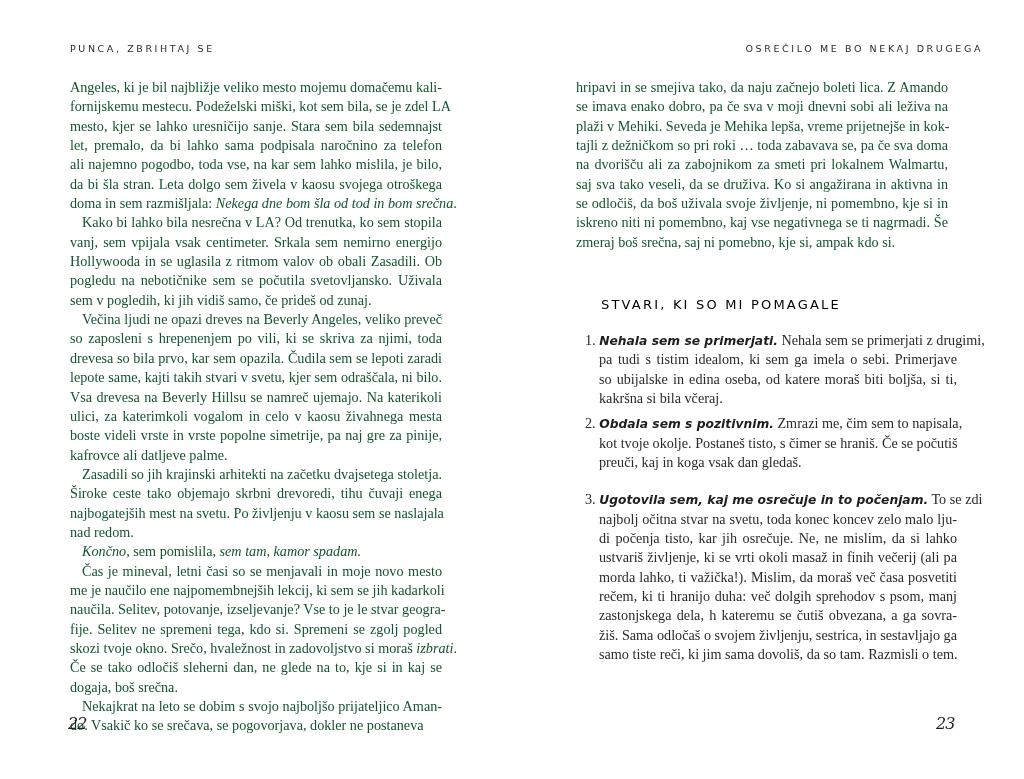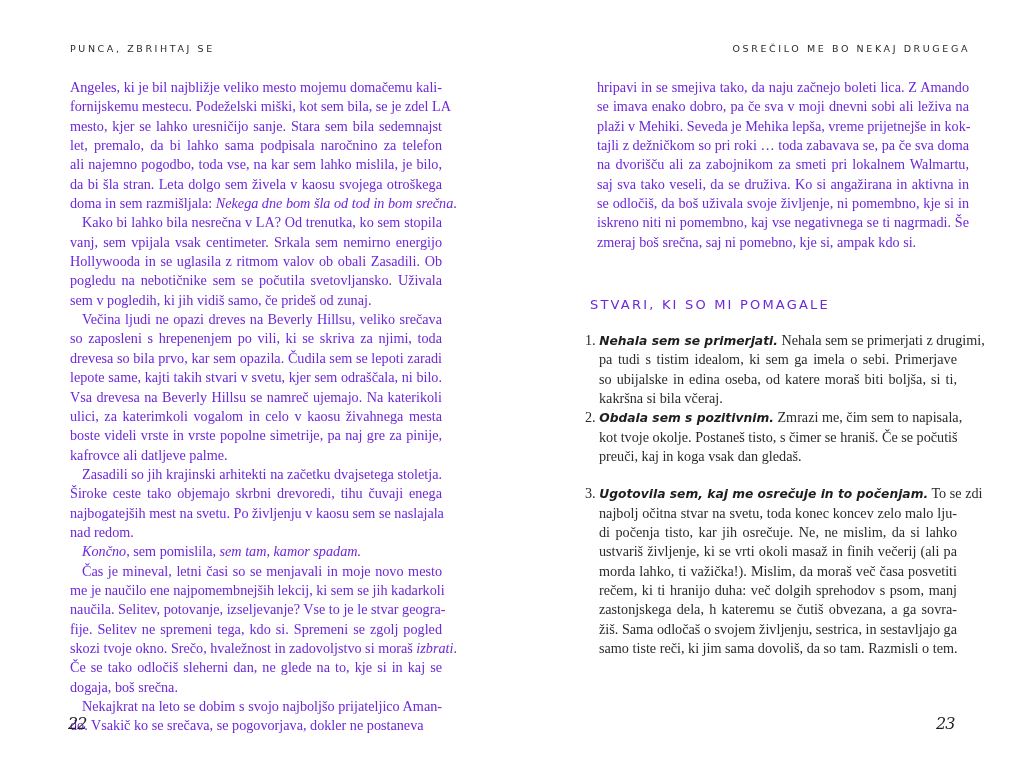--- a/index.html
+++ b/index.html
@@ -9,34 +9,34 @@
   }
   .page { position: absolute; top: 0; height: 779px; width: 512px; }
   .page.left { left: 0; }
   .page.right { left: 512px; }
   .running-head {
     position: absolute; top: 43px;
     font-family: "DejaVu Sans", sans-serif; font-size: 9.5px; letter-spacing: 2.6px;
     color: #2b2b2b; font-weight: normal; white-space: nowrap;
   }
   .left .running-head { left: 70px; }
-  .right .running-head { right: 54px; text-align: center; }
+  .right .running-head { right: 41px; text-align: center; }
   .body {
     position: absolute; font-family: "Liberation Serif", "DejaVu Serif", serif;
-    font-size: 14.2px; line-height: 19.35px; color: #6d28d9;
+    font-size: 14.2px; line-height: 19.35px; color: #14532d;
   }
   .left .body { left: 70px; top: 78px; width: 372px; }
-  .right .body { left: 85px; top: 78px; width: 372px; }
+  .right .body { left: 64px; top: 78px; width: 372px; }
   .line { display: block; white-space: nowrap; text-align: justify; text-align-last: justify; height: 19.35px; }
   .line.last { text-align-last: left; }
   .line.indent { padding-left: 12px; }
   .it { font-style: italic; margin-top: 16px; }
   .section-head {
-    position: absolute; left: 78px; top: 297px;
-    font-family: "DejaVu Sans", sans-serif; font-size: 13px; letter-spacing: 2.2px; color: #6d28d9;
+    position: absolute; left: 89px; top: 297px;
+    font-family: "DejaVu Sans", sans-serif; font-size: 13px; letter-spacing: 2.2px; color: #000000;
     white-space: nowrap;
     text-align: center;
   }
   .list { position: absolute; left: 73px; width: 372px; font-family: "Liberation Serif", "DejaVu Serif", serif; font-size: 14.2px; line-height: 19.35px; color: #2a2a2a; }
   .list .line { padding-left: 14px; }
   .list .line.first { padding-left: 0; }
   .num { display: inline; }
   .lead { font-family: "DejaVu Sans", sans-serif; font-style: italic; font-weight: bold; font-size: 12.3px; color: #1e1e1e; }
   .folio {
     position: absolute; top: 714px; font-family: "DejaVu Serif", serif; font-style: italic;
@@ -56,21 +56,21 @@
       <span class="line">mesto, kjer se lahko uresničijo sanje. Stara sem bila sedemnajst</span>
       <span class="line">let, premalo, da bi lahko sama podpisala naročnino za telefon</span>
       <span class="line">ali najemno pogodbo, toda vse, na kar sem lahko mislila, je bilo,</span>
       <span class="line">da bi šla stran. Leta dolgo sem živela v kaosu svojega otroškega</span>
       <span class="line last">doma in sem razmišljala: <span class="it">Nekega dne bom šla od tod in bom srečna</span>.</span>
       <span class="line indent">Kako bi lahko bila nesrečna v LA? Od trenutka, ko sem stopila</span>
       <span class="line">vanj, sem vpijala vsak centimeter. Srkala sem nemirno energijo</span>
       <span class="line">Hollywooda in se uglasila z ritmom valov ob obali Zasadili. Ob</span>
       <span class="line">pogledu na nebotičnike sem se počutila svetovljansko. Uživala</span>
       <span class="line last">sem v pogledih, ki jih vidiš samo, če prideš od zunaj.</span>
-      <span class="line indent">Večina ljudi ne opazi dreves na Beverly Hillsu, veliko srečava</span>
+      <span class="line indent">Večina ljudi ne opazi dreves na Beverly Angeles, veliko preveč</span>
       <span class="line">so zaposleni s hrepenenjem po vili, ki se skriva za njimi, toda</span>
       <span class="line">drevesa so bila prvo, kar sem opazila. Čudila sem se lepoti zaradi</span>
       <span class="line">lepote same, kajti takih stvari v svetu, kjer sem odraščala, ni bilo.</span>
       <span class="line">Vsa drevesa na Beverly Hillsu se namreč ujemajo. Na katerikoli</span>
       <span class="line">ulici, za katerimkoli vogalom in celo v kaosu živahnega mesta</span>
       <span class="line">boste videli vrste in vrste popolne simetrije, pa naj gre za pinije,</span>
       <span class="line last">kafrovce ali datljeve palme.</span>
       <span class="line indent">Zasadili so jih krajinski arhitekti na začetku dvajsetega stoletja.</span>
       <span class="line">Široke ceste tako objemajo skrbni drevoredi, tihu čuvaji enega</span>
       <span class="line">najbogatejših mest na svetu. Po življenju v kaosu sem se naslajala</span>
@@ -97,21 +97,21 @@
       <span class="line">plaži v Mehiki. Seveda je Mehika lepša, vreme prijetnejše in kok-</span>
       <span class="line">tajli z dežničkom so pri roki … toda zabavava se, pa če sva doma</span>
       <span class="line">na dvorišču ali za zabojnikom za smeti pri lokalnem Walmartu,</span>
       <span class="line">saj sva tako veseli, da se druživa. Ko si angažirana in aktivna in</span>
       <span class="line">se odločiš, da boš uživala svoje življenje, ni pomembno, kje si in</span>
       <span class="line">iskreno niti ni pomembno, kaj vse negativnega se ti nagrmadi. Še</span>
       <span class="line last">zmeraj boš srečna, saj ni pomebno, kje si, ampak kdo si.</span>
     </div>
   <div class="section-head">STVARI, KI SO MI POMAGALE</div>
   <div class="list" id="right-list" style="top:331px">
-      <div style="margin-bottom: 0;">
+      <div style="margin-bottom: 6px;">
         <span class="line first"><span class="num">1. </span><span class="lead">Nehala sem se primerjati.</span> Nehala sem se primerjati z drugimi,</span>
         <span class="line">pa tudi s tistim idealom, ki sem ga imela o sebi. Primerjave</span>
         <span class="line">so ubijalske in edina oseba, od katere moraš biti boljša, si ti,</span>
         <span class="line last">kakršna si bila včeraj.</span>
       </div>
       <div style="margin-bottom: 18px;">
         <span class="line first"><span class="num">2. </span><span class="lead">Obdala sem s pozitivnim.</span> Zmrazi me, čim sem to napisala,</span>
         <span class="line">kot tvoje okolje. Postaneš tisto, s čimer se hraniš. Če se počutiš</span>
         <span class="line last">preuči, kaj in koga vsak dan gledaš.</span>
       </div>

